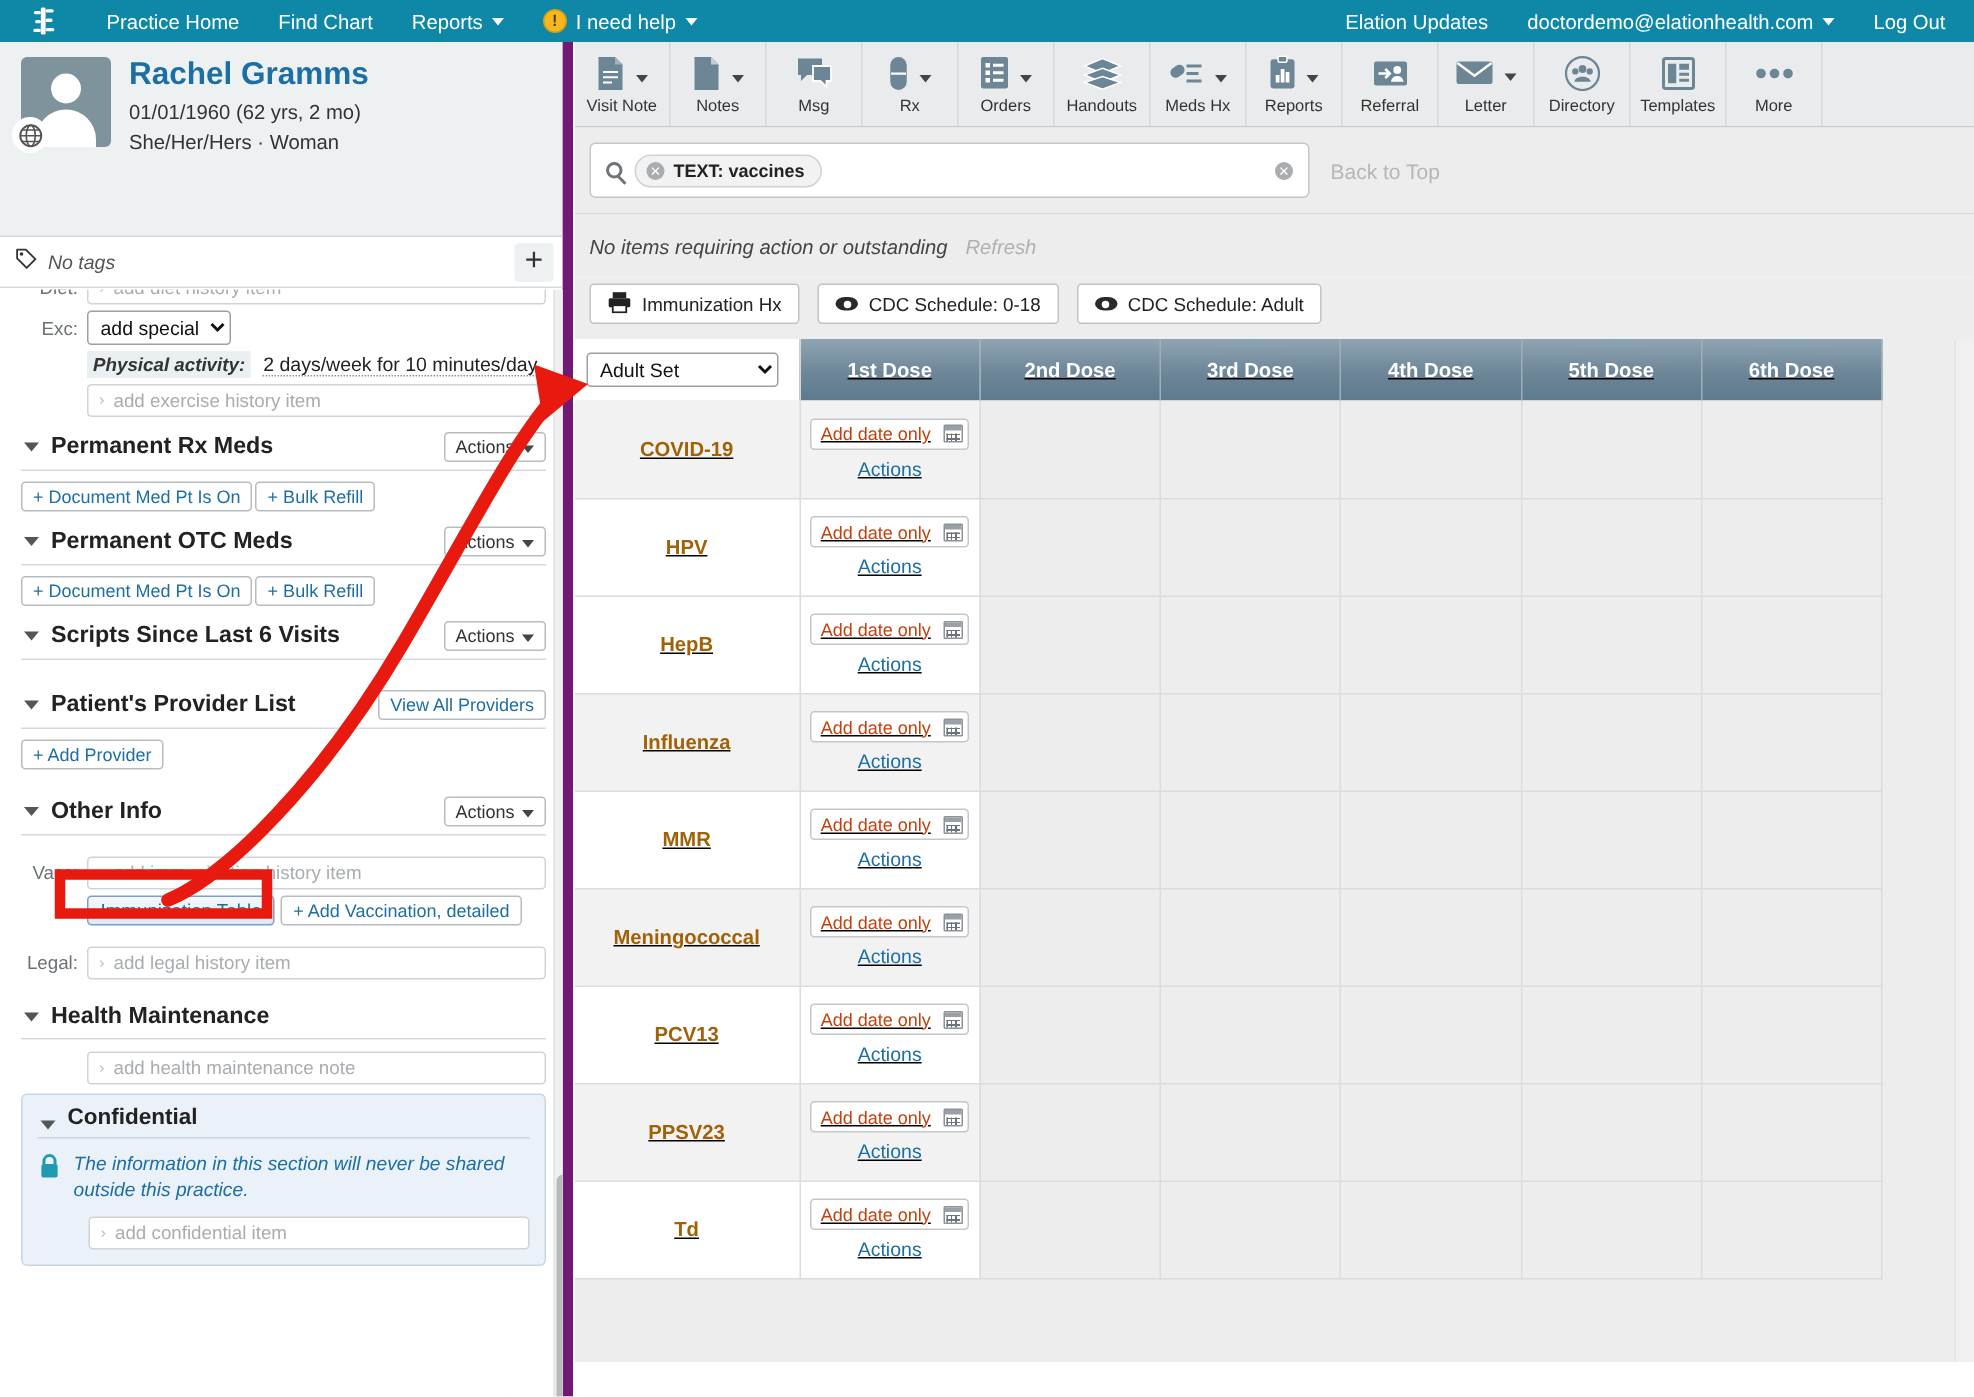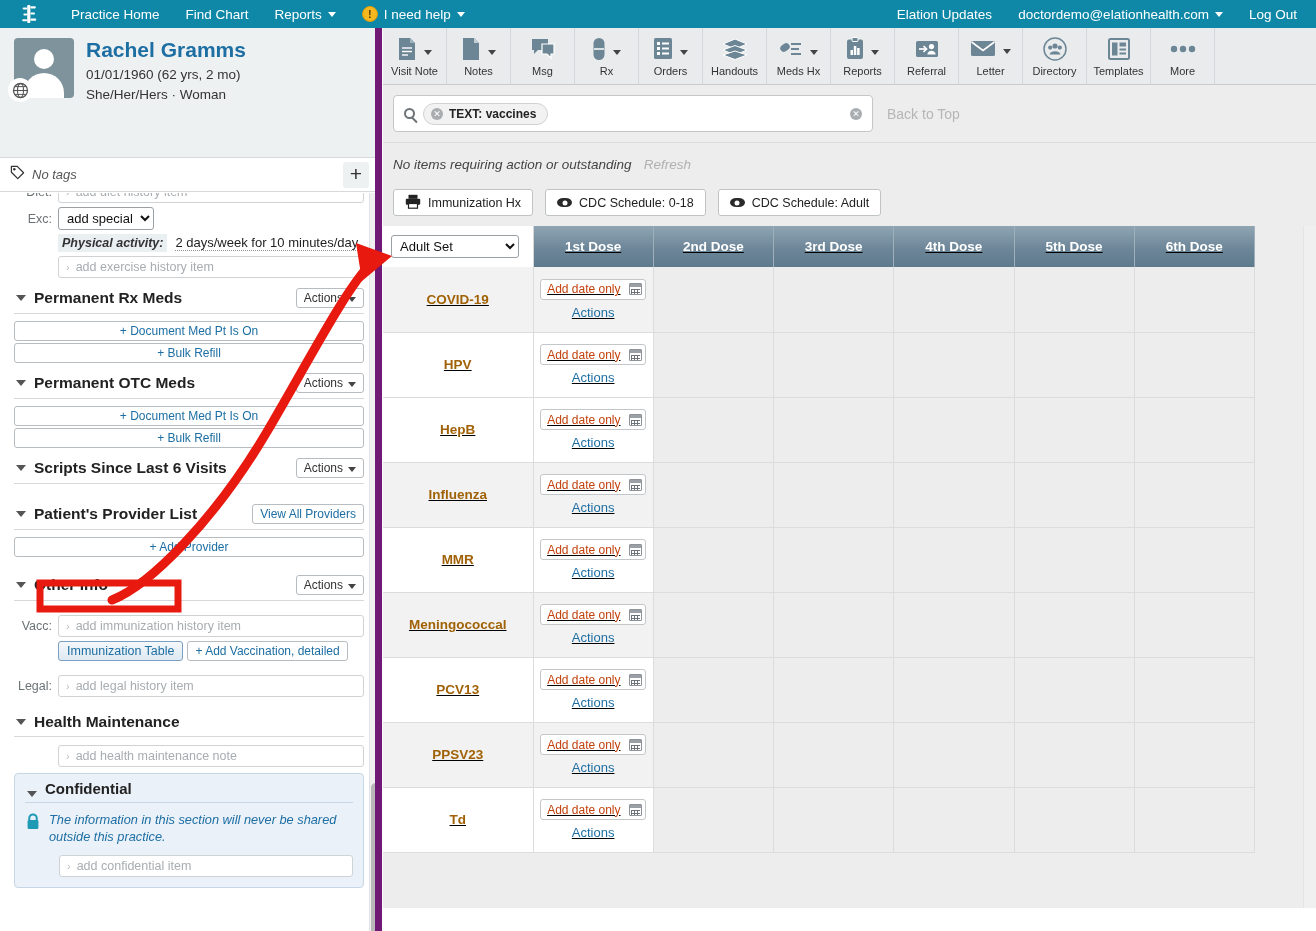--- a/index.html
+++ b/index.html
@@ -126,21 +126,21 @@
     border-top: 6px solid #555; margin-right: 8px; margin-left: 2px; cursor: pointer;
   }
   .sec-title { font-size: 15.5px; font-weight: bold; color: #222; }
   .sec-right { margin-left: auto; }
   .btn-sm {
     border: 1px solid #b7bcc0; background: #fff; border-radius: 3px;
     font-size: 12px; padding: 2px 7px; color: #333; cursor: pointer;
     font-family: "Liberation Sans", sans-serif; white-space: nowrap;
   }
   .btn-sm.link { color: #1d6ea3; }
-  .btn-row { display: flex; gap: 2px; margin: 7px 0 2px 0; flex-direction: column; }
+  .btn-row { display: flex; gap: 2px; margin: 7px 0 2px 0; }
   .caret-dk {
     display: inline-block; width: 0; height: 0; margin-left: 5px;
     border-left: 4px solid transparent; border-right: 4px solid transparent;
     border-top: 5px solid #444;
   }
   .vacc-btn-row { display: flex; gap: 4px; margin: 3px 0 4px 44px; }
   .btn-hl {
     border: 1px solid #7ba0c4; border-radius: 3px; color: #1d6ea3;
     background: linear-gradient(#f4f8fb,#dfe9f2); font-size: 12.5px;
     padding: 2px 8px; cursor: pointer; font-family:"Liberation Sans",sans-serif;

